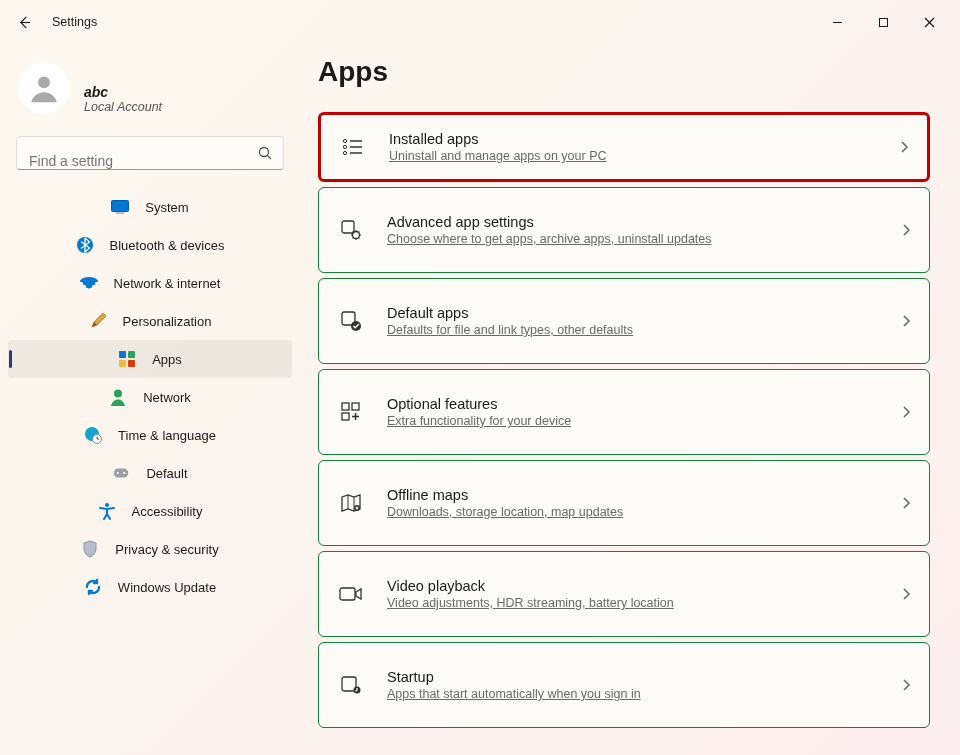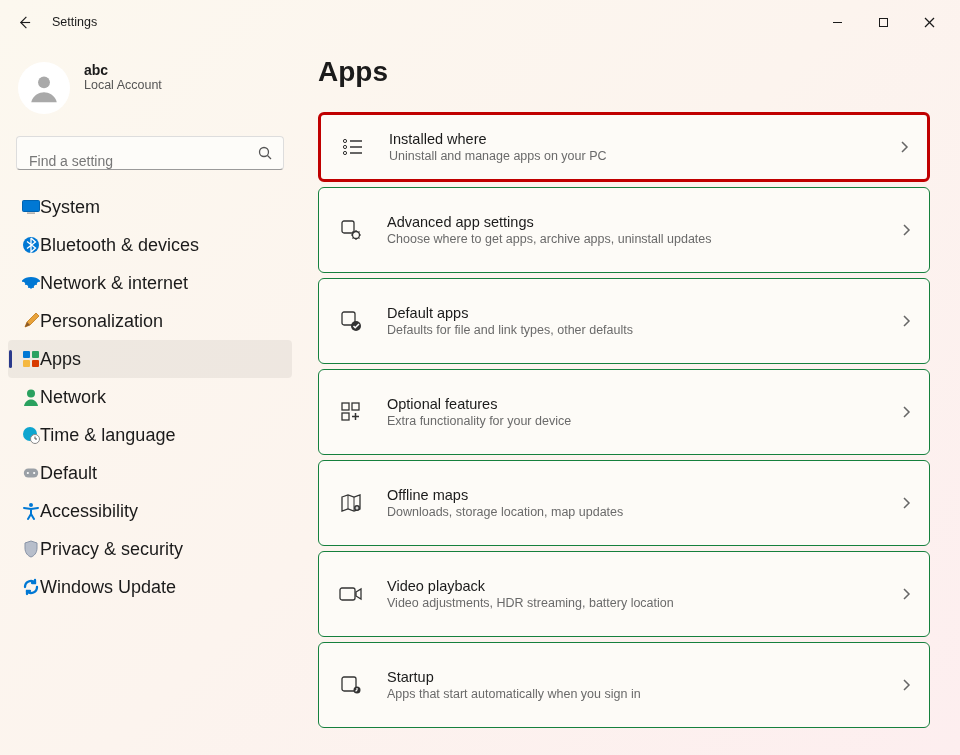--- a/index.html
+++ b/index.html
@@ -34,41 +34,42 @@
     display:flex;
     height: calc(755px - 44px);
   }
   
   .sidebar {
     width: 300px;
     padding: 8px 8px 0 8px;
     display:flex;flex-direction:column;
   }
   .account {
-    display:flex;align-items:flex-start;gap:14px;
+    display:flex;align-items:flex-end;gap:14px;
     padding: 10px 10px 18px 10px;
+    font-style: italic;
   }
   .avatar-circle {
     width:52px;height:52px;border-radius:50%;
     background:#fff;display:flex;align-items:center;justify-content:center;
   }
   .acc-name { font-size:14px; font-weight:600; }
   .acc-sub { font-size:12.5px; color:#555; }
   .search-box {
     position:relative;margin: 4px 8px 18px 8px;
     height:34px;
     background:#fdfcf9;border:1px solid #ddd;border-bottom:1.5px solid #9a9a9a;border-radius:4px;
     display:flex;align-items:flex-end;padding:0 34px 0 12px;color:#777;font-size:14px;
   }
   .search-box .mag { position:absolute; right:10px; top:8px; }
   .nav { display:flex;flex-direction:column;gap:0; }
   .nav-item {
-    display:flex;align-items:center;
+    display:flex;align-items:center;gap:16px;
     height:38px;padding:0 14px;border-radius:4px;cursor:pointer;
-    font-size:18px;color:#1b1b1b;
+    font-size:13px;color:#1b1b1b;justify-content:center;
   }
   .nav-item .nav-icon { width:18px;display:flex;align-items:center;justify-content:center; }
   .nav-item.selected {
     background: rgba(0,0,0,0.055);
     position:relative;
   }
   .nav-item.selected::before {
     content:"";position:absolute;left:1px;top:10px;bottom:10px;width:3px;border-radius:2px;background:#29398b;
   }
   
@@ -93,21 +94,21 @@
   .card.highlighted {
     border:3px solid #c00000;
     height:70px;
   }
   .card .card-icon {
     width:28px;display:flex;align-items:center;justify-content:center;
     margin-right:22px;color:#333;
   }
   .card .card-text { flex:1; }
   .card .card-title { font-size:14.5px;color:#1b1b1b; }
-  .card .card-sub { font-size:12.5px;color:#6a6a6a;margin-top:2px; }
+  .card .card-sub { font-size:12.5px;color:#6a6a6a;margin-top:2px;text-decoration:underline; }
   .card .chev { color:#666; }
   svg { display:block; }
 </style>
 </head>
 <body>
 
 <div class="titlebar">
   <div class="back-btn">
     <svg width="15" height="15" viewBox="0 0 16 16">
         <path d="M10 2 L4 8 L10 14" fill="none" stroke="#1b1b1b" stroke-width="1.2"></path>
@@ -275,21 +276,21 @@
         <svg width="22" height="20" viewBox="0 0 22 20">
             <circle cx="3" cy="4" r="1.6" fill="none" stroke="#333"></circle>
             <circle cx="3" cy="10" r="1.6" fill="none" stroke="#333"></circle>
             <circle cx="3" cy="16" r="1.6" fill="none" stroke="#333"></circle>
             <line x1="8" y1="4" x2="20" y2="4" stroke="#333" stroke-width="1.5"></line>
             <line x1="8" y1="10" x2="20" y2="10" stroke="#333" stroke-width="1.5"></line>
             <line x1="8" y1="16" x2="20" y2="16" stroke="#333" stroke-width="1.5"></line>
           </svg>
       </span>
       <div class="card-text">
-        <div class="card-title">Installed where</div>
+        <div class="card-title">Installed apps</div>
         <div class="card-sub">Uninstall and manage apps on your PC</div>
       </div>
       <span class="chev">
         <svg width="10" height="14" viewBox="0 0 10 14">
             <path d="M3 2l5 5-5 5" fill="none" stroke="#666" stroke-width="1.5"></path>
           </svg>
       </span>
     </div>
 
     <div class="card">

